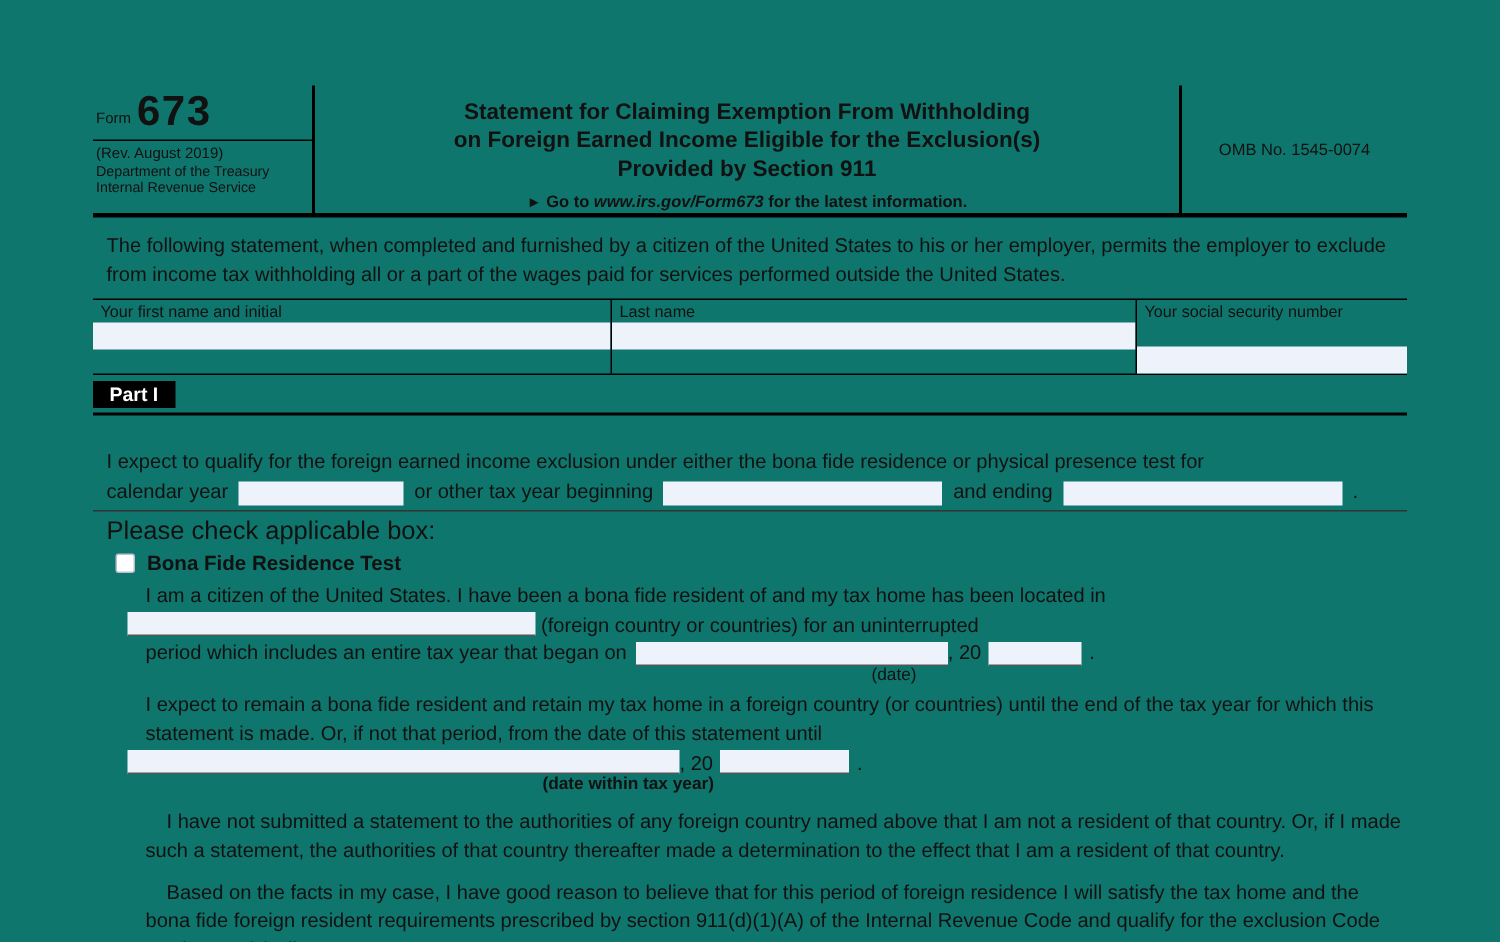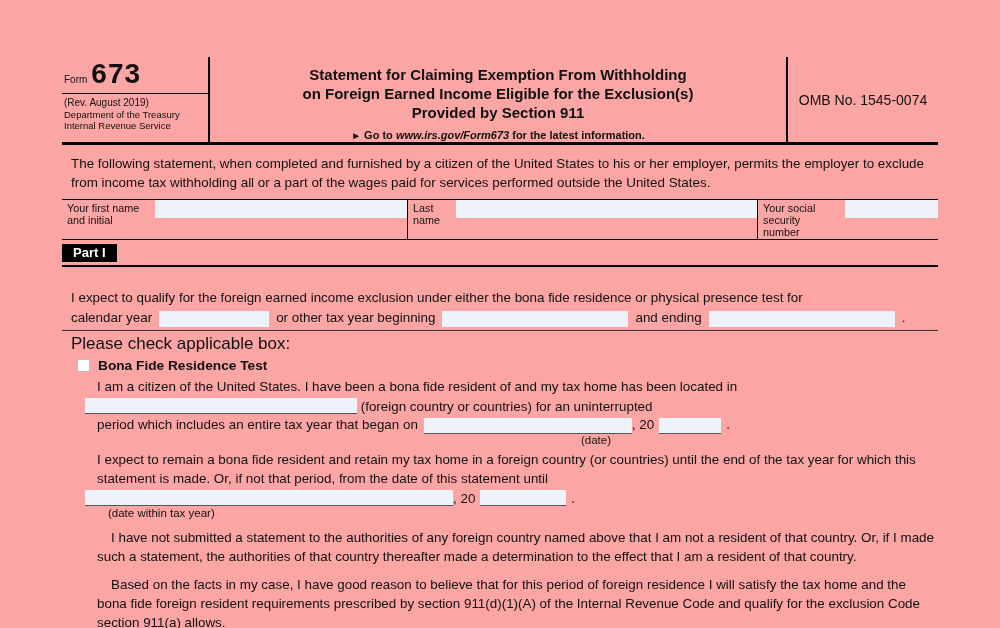--- a/index.html
+++ b/index.html
@@ -1,42 +1,42 @@
 <!DOCTYPE html>
 <html><head>
 <meta charset="utf-8">
 <style>
   * { margin:0; padding:0; box-sizing:border-box; }
   html,body { background:#ffffff; }
   body { font-family:"Liberation Sans", sans-serif; color:#111; }
-  .page { width:1000px; height:628px; background:#fca5a5; padding:57px 62px 0 62px; overflow:hidden; }
+  .page { width:1000px; height:628px; background:#0f766e; padding:57px 62px 0 62px; overflow:hidden; }
 
   
   .header { display:flex; border-bottom:3px solid #000; height:88px; }
   .hdr-left { width:148px; border-right:2px solid #000; display:flex; flex-direction:column; }
   .form-word-number { display:flex; align-items:flex-end; padding:2px 0 2px 2px; }
   .form-word { font-size:10px; padding-bottom:4px; }
   .form-number { font-size:28px; font-weight:bold; letter-spacing:1px; line-height:30px; margin-left:4px; }
   .hdr-left-rule { border-top:1px solid #000; margin-top:2px; }
   .rev { font-size:10px; padding:3px 0 1px 2px; }
   .agency { font-size:9.5px; padding-left:2px; line-height:11px; }
   .hdr-center { flex:1; border-right:2px solid #000; text-align:center; padding-top:8px; }
   .hdr-title { font-size:15px; font-weight:bold; line-height:19px; }
   .goto-line { font-size:11px; font-weight:bold; margin-top:7px; }
   .goto-line .url { font-style:italic; }
   .arrow { font-size:10px; }
   .hdr-right { width:150px; display:flex; align-items:center; justify-content:center; }
-  .omb { font-size:14px; }
+  .omb { font-size:11px; }
 
   
   .intro { font-size:13.4px; line-height:19px; margin-top:9px; padding-left:9px; }
 
   
   .name-table { display:flex; border-top:1px solid #000; border-bottom:1px solid #000; margin-top:7px; }
-  .name-cell { display:flex; flex-direction:row; }
+  .name-cell { display:flex; flex-direction:column; }
   .name-cell + .name-cell { border-left:1px solid #000; }
   .c-first { width:345px; } .c-last { width:350px; } .c-ssn { flex:1;gap:16px; }
   .cell-label { font-size:10.8px; padding:2px 0 1px 5px; }
   .cell-input { height:18px; border:none; outline:none; background:#eef2fb; width:100%; font:13px "Liberation Sans",sans-serif; padding:0 4px; }
 
   
   .part-bar { display:flex; align-items:center; margin-top:4px; border-bottom:2px solid #000; padding-bottom:3px;gap:26px; }
   .part-box { background:#000; color:#fff; font-weight:bold; font-size:13px; padding:1px 11px 2px 11px; }
   .part-title { font-weight:bold; font-size:13.5px; margin-left:17px; }
 
@@ -60,21 +60,21 @@
 
   .check-row { display:flex; align-items:center; margin-top:4px; padding-left:15px; }
   .checkbox { appearance:none; -webkit-appearance:none; width:13px; height:13px; border:1.5px solid #b9c0ca; border-radius:2px; background:#fff; margin-right:8px; }
   .check-label { font-weight:bold; font-size:13.7px; }
 
   .section { padding-left:35px; }
   .sec-p { font-size:13.4px; line-height:19px; margin-top:4px; }
   .blank-row { margin-top:2px; margin-left:-12px; font-size:13.4px; }
   .caption { font-size:11.5px; }
   .cap-date { width:208px; text-align:center; margin-left:395px; margin-top:0px; }
-  .cap-within { width:368px; text-align:left; margin-left:11px; margin-top:1px; }
+  .cap-within { width:368px; text-align:right; margin-left:11px; margin-top:1px;font-weight:bold; }
   .fl-indent { text-indent:14px; margin-top:9px; }
 </style>
 </head>
 <body>
 
 <div class="page">
 
   <div class="header">
     <div class="hdr-left">
       <div class="form-word-number">

